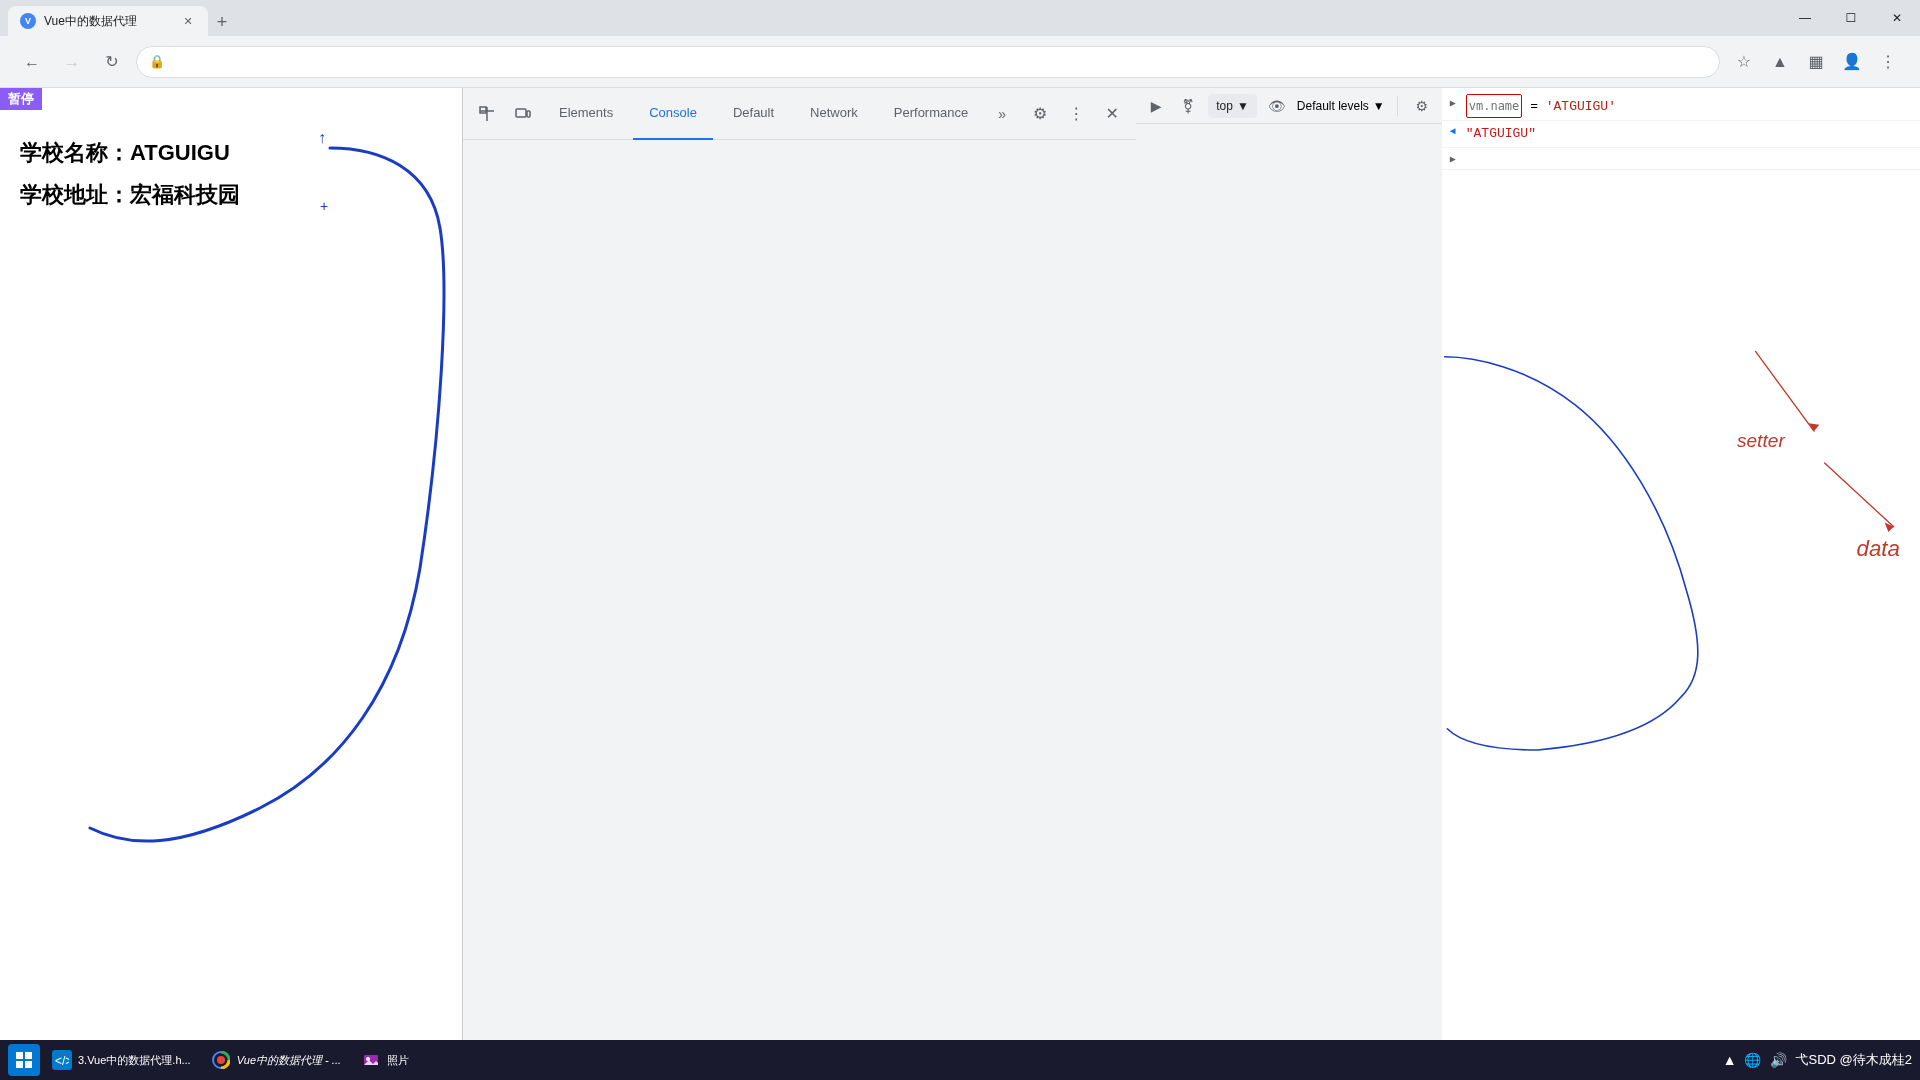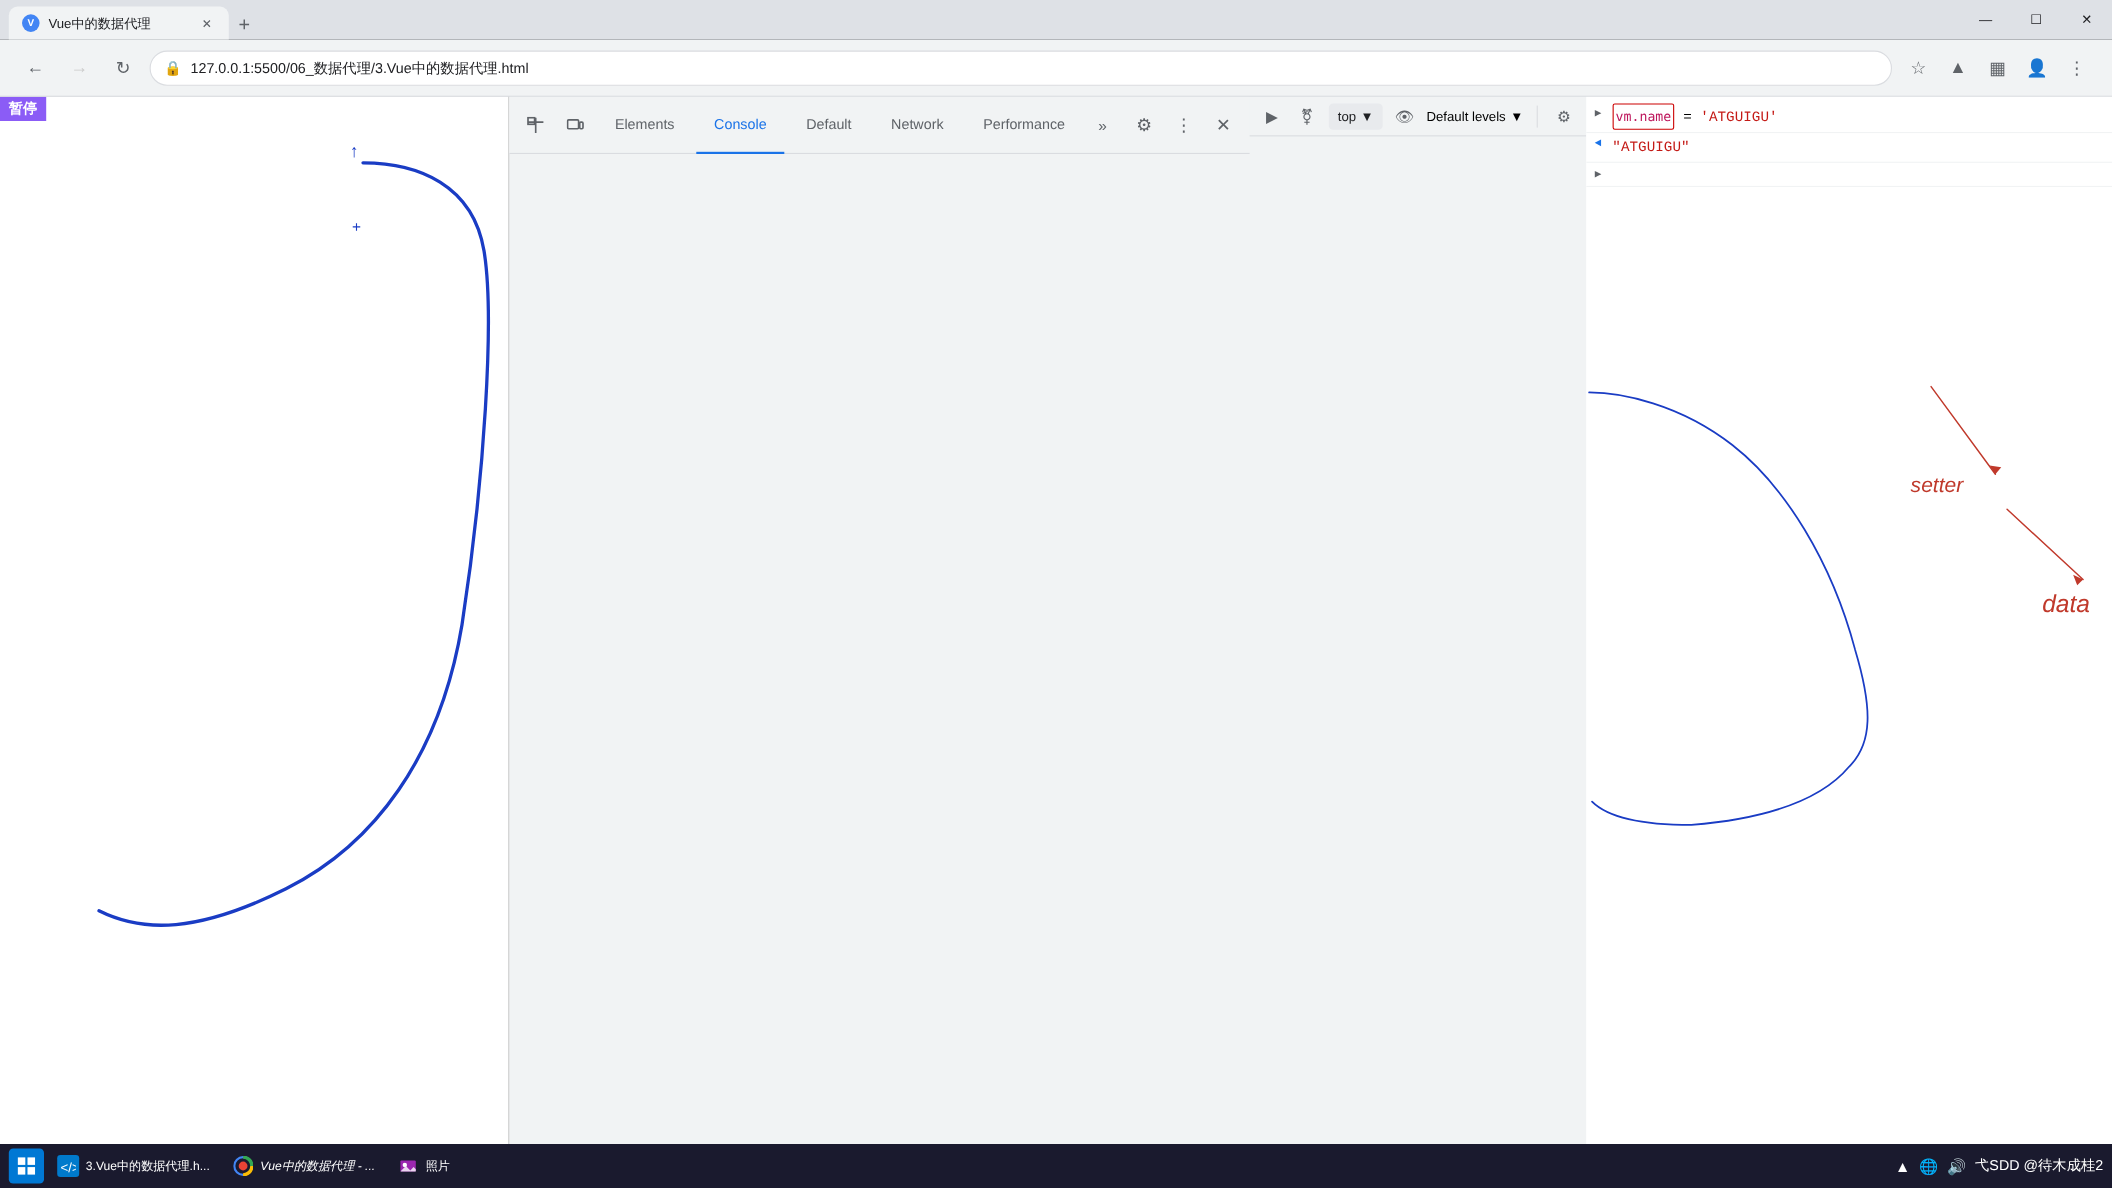--- a/index.html
+++ b/index.html
@@ -286,21 +286,21 @@
     }
     .console-arrow.left { color: #1a73e8; }
     .console-content {
       flex: 1;
       line-height: 22px;
       word-break: break-all;
     }
     .code-badge {
       display: inline-block;
       border: 1px solid #c00;
-      color: #be185d;
+      color: #737373;
       padding: 0 2px;
       font-family: monospace;
       font-size: 12px;
       border-radius: 2px;
       background: white;
     }
     .string-val { color: #c41a16; }
 
     
     .taskbar {
@@ -382,35 +382,42 @@
     <div class="win-btn close">✕</div>
   </div>
 </div>
 
 <div class="navbar">
   <div class="nav-icon-btn">←</div>
   <div class="nav-icon-btn" style="color:#ccc;">→</div>
   <div class="nav-icon-btn">↻</div>
   <div class="address-bar">
     <span style="color:#188038; font-size:13px;">🔒</span>
-    <span class="address-text">127.0.0.1:5500/06_数据代理/3.Vue中的数据代理.html</span>
   </div>
   <div class="nav-right">
     <div class="nav-icon-btn">☆</div>
     <div class="nav-icon-btn">▲</div>
     <div class="nav-icon-btn">▦</div>
     <div class="nav-icon-btn">👤</div>
     <div class="nav-icon-btn">⋮</div>
   </div>
 </div>
 
 <div class="main-area">
 
   <div class="page-content">
     <div class="pause-badge">暂停</div>
+    <div style="margin-top: 30px;">
+      <div class="school-name">
+        <span>学校名称：</span><span>ATGUIGU</span>
+      </div>
+      <div class="school-addr">
+        <span>学校地址：</span><span>宏福科技园</span>
+      </div>
+    </div>
 
     <svg class="annotation-canvas" viewBox="0 0 462 952" xmlns="http://www.w3.org/2000/svg">
 
       <path d="M 330,60 C 380,60 430,80 440,140 C 450,200 440,350 420,480 C 400,600 340,680 260,720 C 180,760 130,760 90,740" fill="none" stroke="#1a3cc4" stroke-width="3" stroke-linecap="round"></path>
 
       <text x="318" y="55" font-size="16" fill="#1a3cc4">↑</text>
       <text x="320" y="123" font-size="14" fill="#1a3cc4">+</text>
     </svg>
   </div>
 

